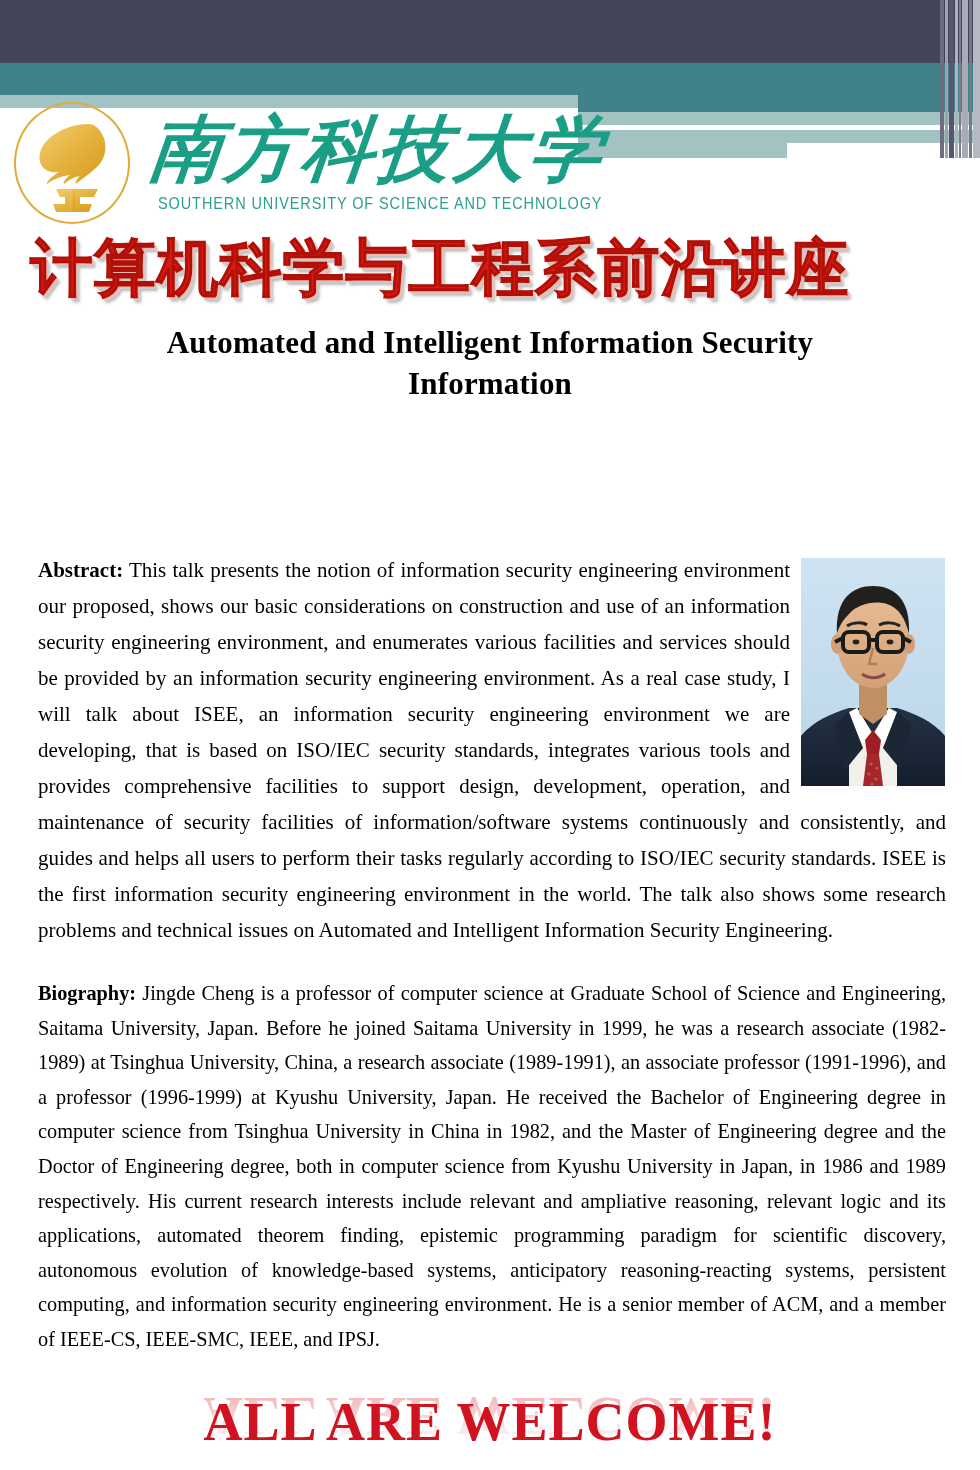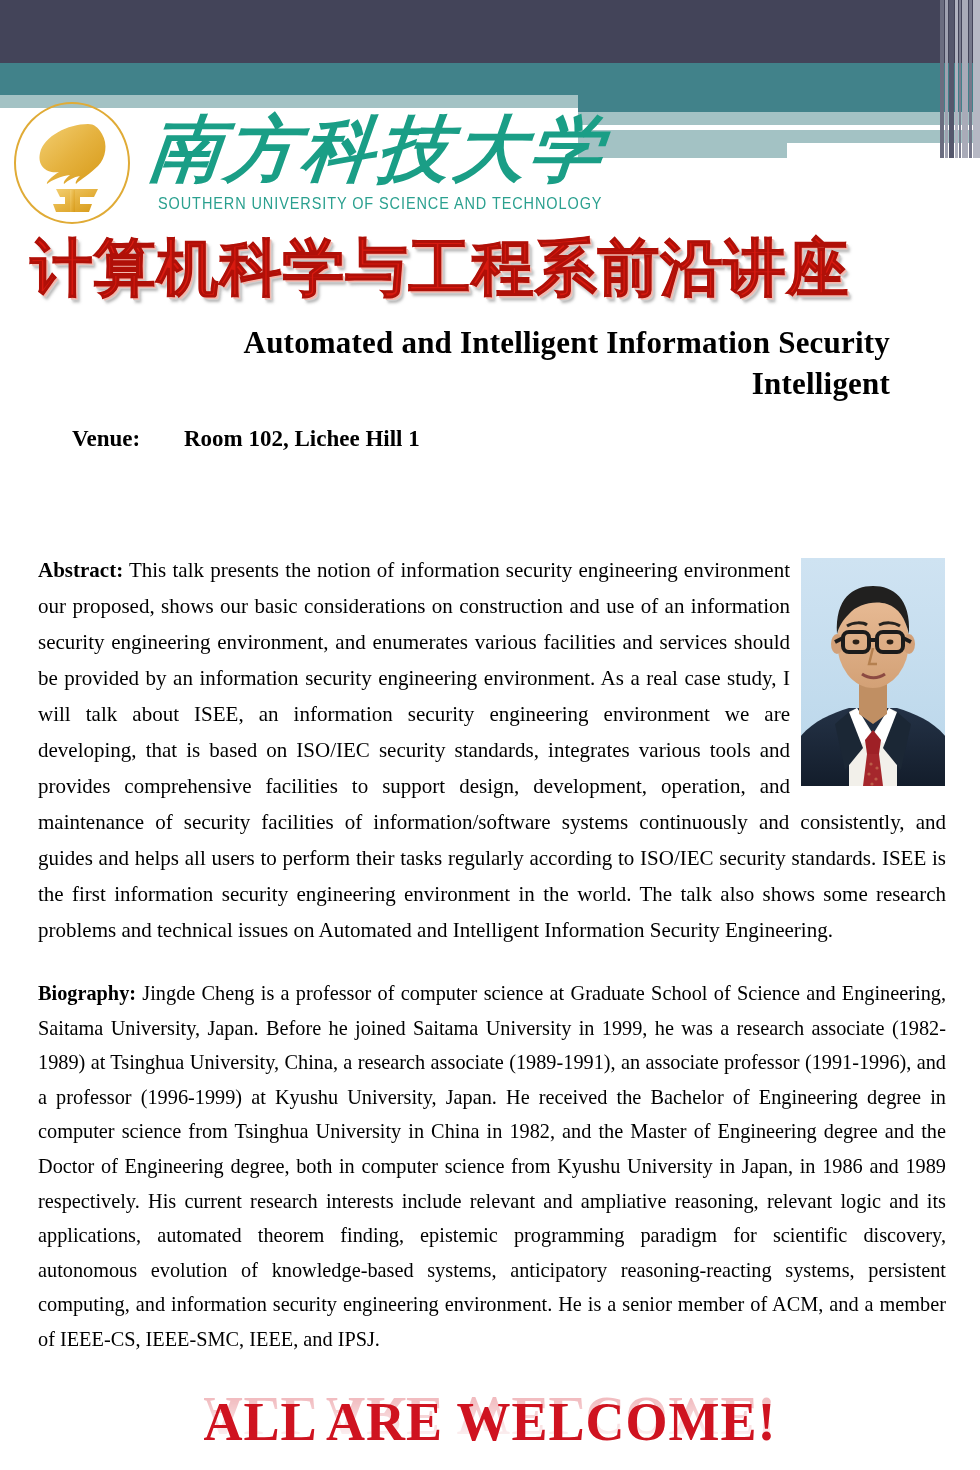--- a/index.html
+++ b/index.html
@@ -148,21 +148,21 @@
        3px 3px 1px #cfcfcf,
        4px 5px 3px rgba(120,120,120,0.55);
     -webkit-text-stroke: 1px #b01008;
   }
 
   
   #en-title {
     position: absolute;
     left: 90px; top: 322px;
     width: 800px;
-    text-align: right;
+    text-align: center;
     font-size: 31px;
     font-weight: bold;
     line-height: 41px;
     letter-spacing: 0.2px;
   }
 
   
   #meta {
     position: absolute;
     left: 72px; top: 420px;
@@ -298,27 +298,24 @@
   </div>
   <div id="logo-en">SOUTHERN UNIVERSITY OF SCIENCE AND TECHNOLOGY</div>
 </div>
 
 <div id="cn-title">
   <span>计算机科学与工程系前沿讲座</span>
 </div>
 
 <div id="en-title">
   <div>Automated and Intelligent Information Security</div>
-  <div>Intelligent</div>
+  <div>Information</div>
 </div>
 
 <div id="meta">
-  <div class="meta-row">
-    <span class="meta-label">Venue:</span><span class="meta-value">Room 102,  Lichee Hill 1</span>
-  </div>
 </div>
 
 <div id="speaker-photo">
   <svg width="144" height="228" viewBox="0 0 144 228" xmlns="http://www.w3.org/2000/svg">
     <defs>
       <linearGradient id="bgsky" x1="0" y1="0" x2="0" y2="1">
         <stop offset="0%" stop-color="#cfe3f2"></stop>
         <stop offset="100%" stop-color="#b9d6ea"></stop>
       </linearGradient>
       <linearGradient id="suit" x1="0" y1="0" x2="0" y2="1">

